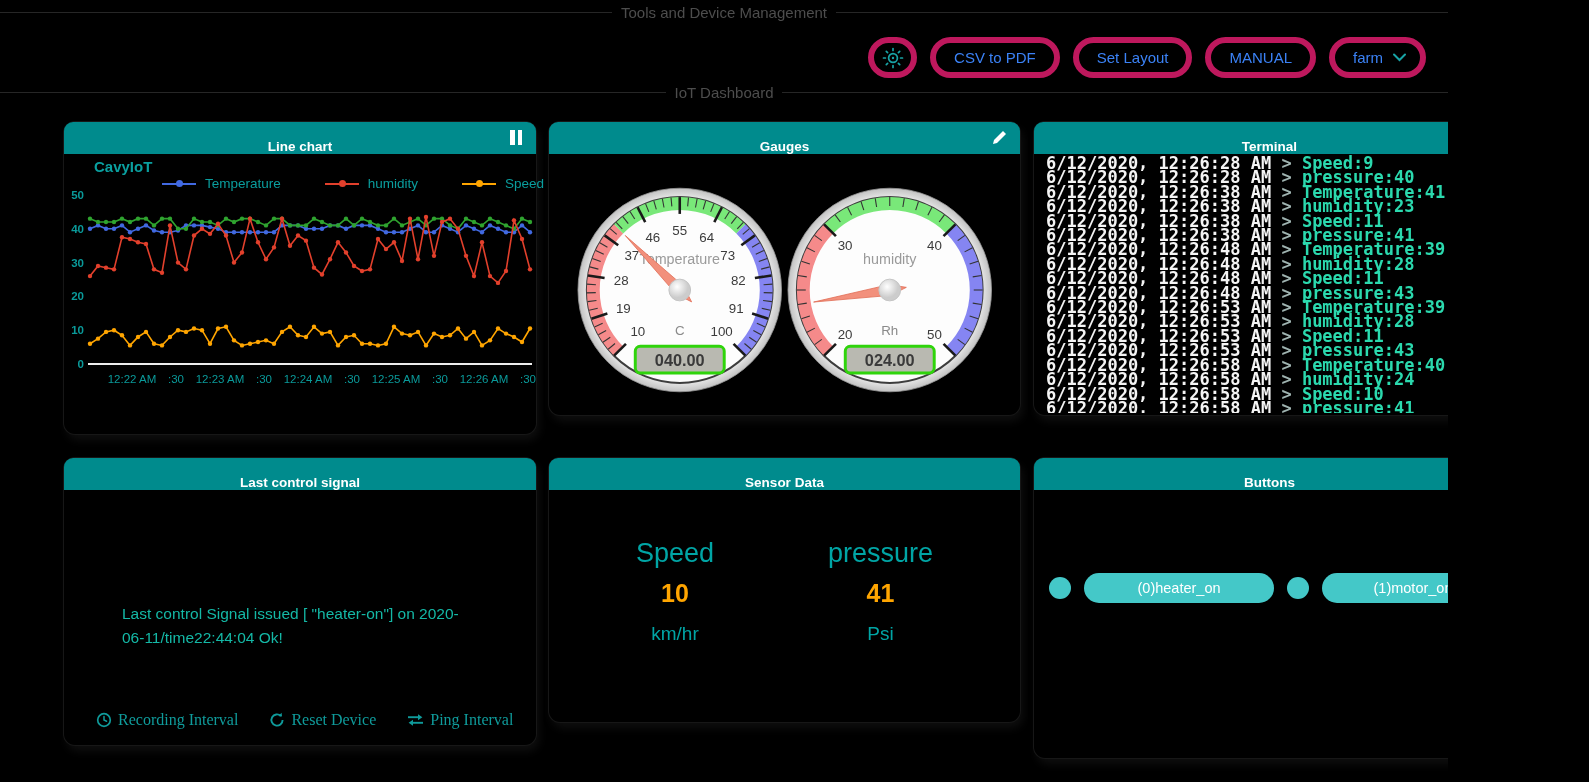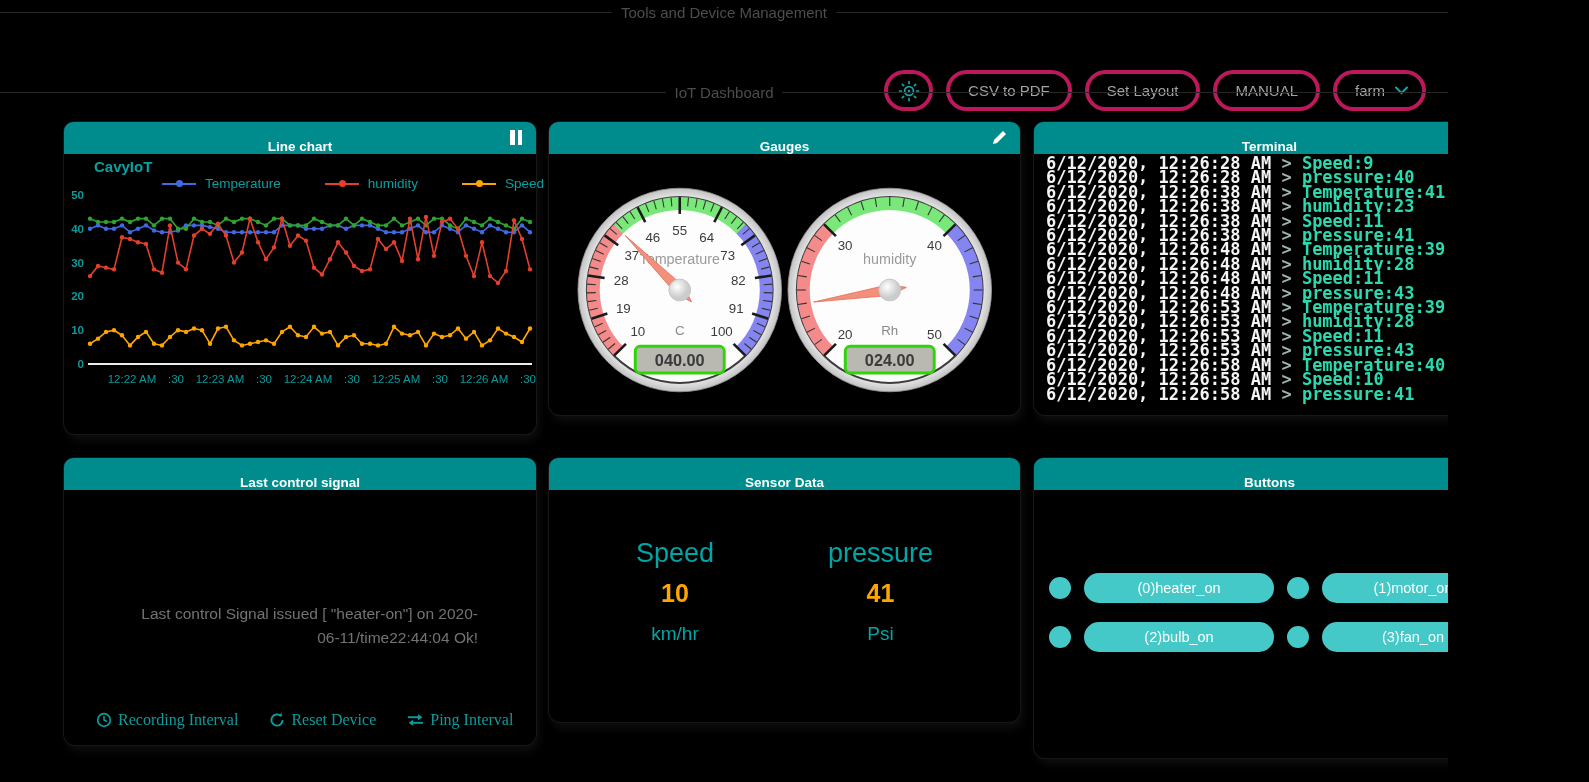--- a/index.html
+++ b/index.html
@@ -9,23 +9,23 @@
 
   
   .rule { position:absolute; left:0; right:0; display:flex; align-items:center; color:#4d4d4d; font-size:15px; }
   .rule::before,.rule::after { content:""; flex:1; border-top:1px solid #262626; }
   .rule span { margin:0 9px; }
   .rule-top { top:4px; }
   .rule-sub { top:84px; }
 
   
   .header-actions { position:absolute; top:37px; right:22px; display:flex; gap:13px; align-items:center; }
-  .pill { height:41px; border:4px solid #be185d; border-radius:22px; background:transparent;
-          color:#a3a3a3; font-size:15px; font-family:"Liberation Sans",sans-serif;
-          display:flex; align-items:center; justify-content:center; padding:0 18px; cursor:pointer;margin-top:33px; }
+  .pill { height:41px; border:6px solid #be185d; border-radius:22px; background:transparent;
+          color:#3b82f6; font-size:15px; font-family:"Liberation Sans",sans-serif;
+          display:flex; align-items:center; justify-content:center; padding:0 18px; cursor:pointer; }
   .icon-pill { width:49px; padding:0; }
   .select-pill { gap:10px; padding:0 14px 0 18px; }
 
   
   .panel { position:absolute; background:#000; border-radius:11px;
            box-shadow:0 0 0 1px #171717, 3px 6px 10px rgba(70,70,70,.22); }
   .panel-h { height:32px; background:#008b8d; border-radius:9px 9px 0 0; color:#fff;
              font-size:13.5px; font-weight:bold; display:flex; align-items:flex-end; justify-content:center; position:relative; }
   .p-line   { left:64px;   top:122px; width:472px; height:312px; }
   .p-gauges { left:549px;  top:122px; width:471px; height:293px; }
@@ -54,33 +54,33 @@
   
   .term-body { padding:2px 14px 0 12px; font-family:"DejaVu Sans Mono",monospace; font-weight:bold;
                font-size:17px; line-height:14.4px; white-space:nowrap; overflow:hidden; height:259px; }
   .term-t { color:#f4f4f4; }
   .term-s { color:#9fb3b0; }
   .term-m { color:#2bd9ae; }
   .term-scroll { position:absolute; right:2px; top:33px; bottom:3px; width:5px; background:#fafafa; border-radius:3px; }
   .term-thumb { position:absolute; bottom:5px; left:0; width:5px; height:40px; background:#8a8a8a; border-radius:3px; cursor:pointer; }
 
   
-  .last-msg { margin:112px 58px 0 58px; text-align:right; color:#737373; font-size:15.5px; line-height:1.55; }
+  .last-msg { margin:112px 58px 0 58px; text-align:left; color:#14b8a6; font-size:15.5px; line-height:1.55; }
   .last-actions { position:absolute; left:32px; bottom:16px; display:flex; gap:31px; }
   .action-link { display:flex; align-items:center; gap:6px; color:#0f9b9b; font-family:"Liberation Serif",serif;
                  font-size:16px; cursor:pointer; }
 
   
   .sensor-body { display:flex; justify-content:space-around; padding:48px 30px 0 30px; text-align:center; }
   .sensor-label { color:#00a5a5; font-size:27px; }
   .sensor-value { color:#ffa500; font-size:25px; font-weight:bold; margin-top:10px; }
   .sensor-unit  { color:#00a5a5; font-size:19px; margin-top:15px; }
 
   
-  .btn-rows { padding:83px 0 0 15px; display:flex; flex-direction:column; gap:19px; }
+  .btn-rows { padding:83px 0 0 15px; display:flex; flex-direction:row; gap:19px; }
   .btn-row { display:grid; grid-template-columns:22px 190px 22px 182px; column-gap:13px; align-items:center; }
   .led { width:22px; height:22px; border-radius:50%; background:#44c8c8; }
   .ctl-btn { height:30px; border:none; border-radius:15px; background:#44c8c8; color:#fff;
              font-size:14.5px; font-family:"Liberation Sans",sans-serif; cursor:pointer; }
 </style>
 </head>
 <body>
 
 <div class="page">
 
@@ -575,20 +575,21 @@
         <div><span class="term-t">6/12/2020, 12:26:38 AM</span><span class="term-s"> &gt; </span><span class="term-m">pressure:41</span></div>
         <div><span class="term-t">6/12/2020, 12:26:48 AM</span><span class="term-s"> &gt; </span><span class="term-m">Temperature:39</span></div>
         <div><span class="term-t">6/12/2020, 12:26:48 AM</span><span class="term-s"> &gt; </span><span class="term-m">humidity:28</span></div>
         <div><span class="term-t">6/12/2020, 12:26:48 AM</span><span class="term-s"> &gt; </span><span class="term-m">Speed:11</span></div>
         <div><span class="term-t">6/12/2020, 12:26:48 AM</span><span class="term-s"> &gt; </span><span class="term-m">pressure:43</span></div>
         <div><span class="term-t">6/12/2020, 12:26:53 AM</span><span class="term-s"> &gt; </span><span class="term-m">Temperature:39</span></div>
         <div><span class="term-t">6/12/2020, 12:26:53 AM</span><span class="term-s"> &gt; </span><span class="term-m">humidity:28</span></div>
         <div><span class="term-t">6/12/2020, 12:26:53 AM</span><span class="term-s"> &gt; </span><span class="term-m">Speed:11</span></div>
         <div><span class="term-t">6/12/2020, 12:26:53 AM</span><span class="term-s"> &gt; </span><span class="term-m">pressure:43</span></div>
         <div><span class="term-t">6/12/2020, 12:26:58 AM</span><span class="term-s"> &gt; </span><span class="term-m">Temperature:40</span></div>
+        <div><span class="term-t">6/12/2020, 12:26:58 AM</span><span class="term-s"> &gt; </span><span class="term-m">humidity:24</span></div>
         <div><span class="term-t">6/12/2020, 12:26:58 AM</span><span class="term-s"> &gt; </span><span class="term-m">Speed:10</span></div>
         <div><span class="term-t">6/12/2020, 12:26:58 AM</span><span class="term-s"> &gt; </span><span class="term-m">pressure:41</span></div>
       </div>
     <div class="term-scroll">
       <div class="term-thumb"></div>
     </div>
   </section>
 
   <section class="panel p-last">
     <header class="panel-h">

